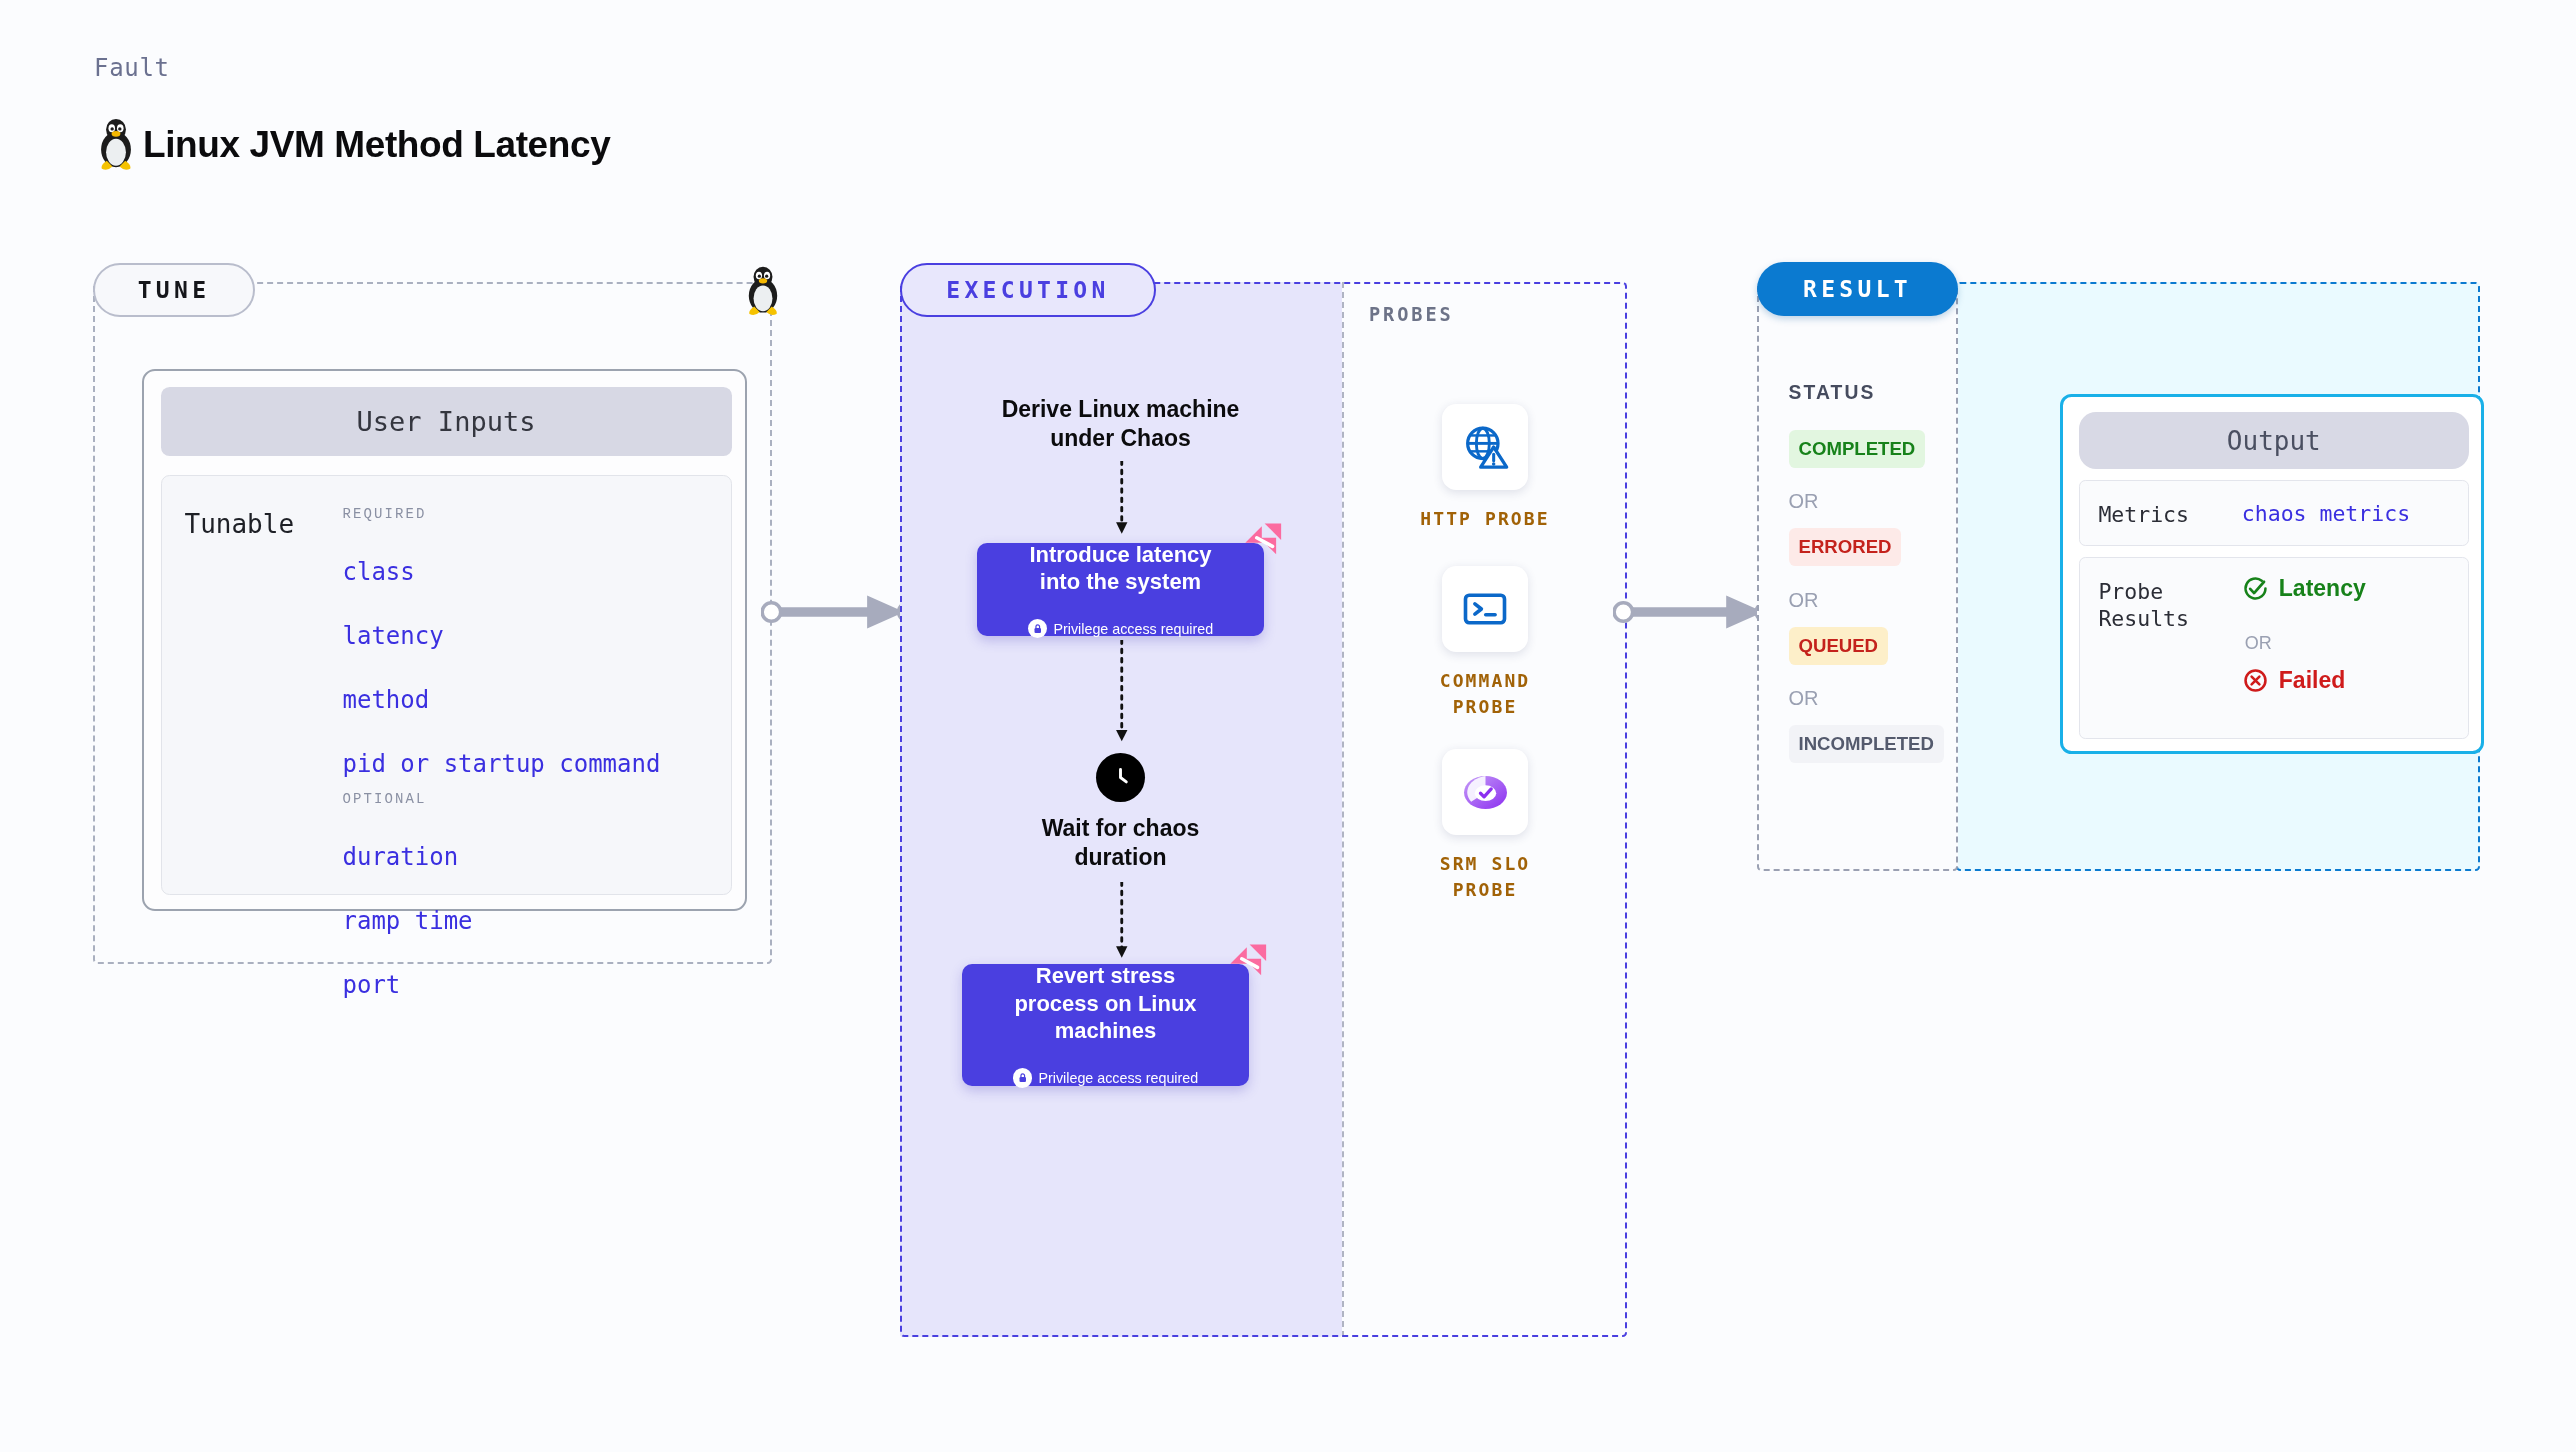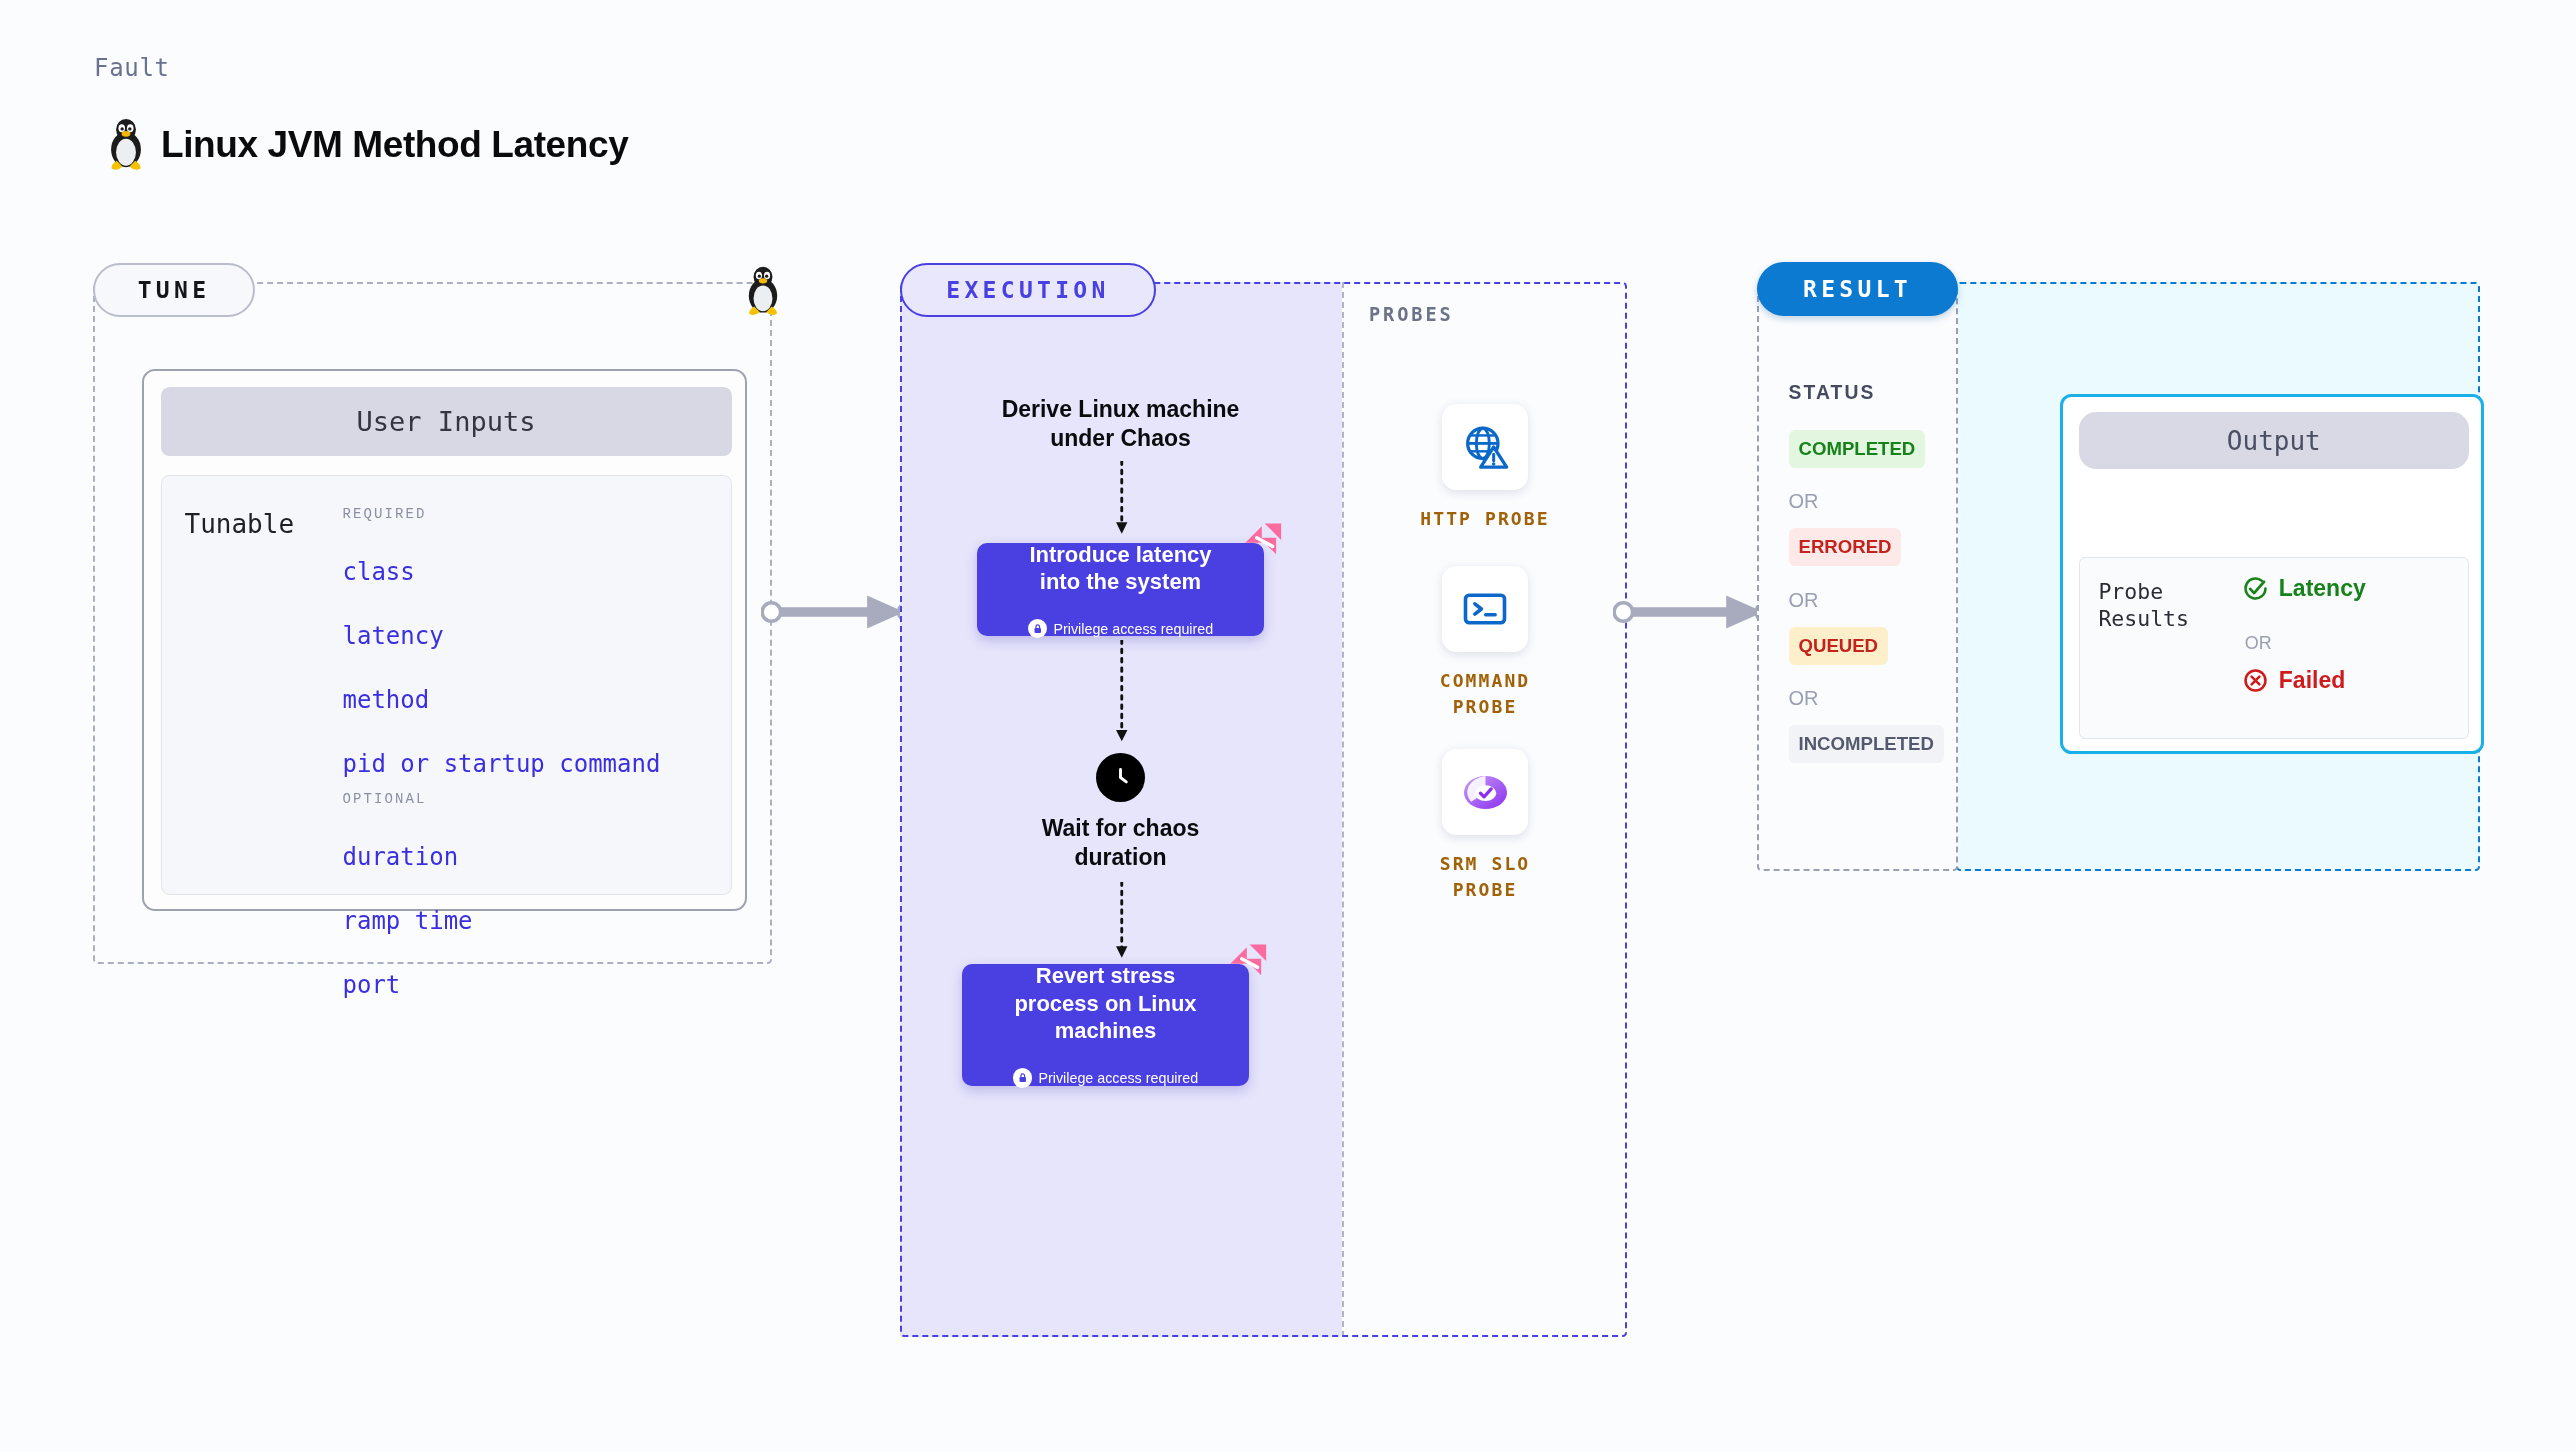--- a/index.html
+++ b/index.html
@@ -10,21 +10,21 @@
     overflow: hidden;
   }
   #stage { position: relative; width: 2576px; height: 1452px; }
 
   
   .fault-label {
     position: absolute; left: 94px; top: 54px;
     font-family: "DejaVu Sans Mono", monospace;
     font-size: 24px; color: #6b7190; letter-spacing: 0.7px;
   }
-  .title-row { position: absolute; left: 104px; top: 118px; display: flex; align-items: center; gap: 13px; text-align: right; }
+  .title-row { position: absolute; left: 94px; top: 118px; display: flex; align-items: center; gap: 5px; text-align: right; }
   .title-text { font-size: 37px; font-weight: 700; color: #0b0b0d; letter-spacing: -0.4px; }
 
   
   .tux { display: block; }
 
   
   .panel { position: absolute; }
   .panel-box { position: absolute; inset: 0; border-radius: 4.3px; }
 
   .pill {
@@ -393,20 +393,24 @@
     <div class="status-or" style="top:208px;">OR</div>
     <div class="status-badge" style="top:246px; background:#fdeae8; color:#c4221c;">ERRORED</div>
     <div class="status-or" style="top:307px;">OR</div>
     <div class="status-badge" style="top:345px; background:#fdefc9; color:#c4221c;">QUEUED</div>
     <div class="status-or" style="top:405px;">OR</div>
     <div class="status-badge" style="top:443px; background:#f2f3f7; color:#545a6d;">INCOMPLETED</div>
 
     <div class="output-card">
       <div class="output-head">Output</div>
 
+      <div class="output-row" style="top:83px; width:390px; height:66px;">
+        <div class="row-label" style="top:20px;">Metrics</div>
+        <div class="metrics-value" style="top:20px;">chaos metrics</div>
+      </div>
 
       <div class="output-row" style="top:160px; width:390px; height:182px;">
         <div class="row-label" style="top:20px;">Probe<br>Results</div>
 
         <div class="probe-result" style="top:17px; color:#17821a;">
           <svg width="27" height="27" viewBox="0 0 38 38">
             <path d="M33 19 a14 14 0 1 1 -5.2 -10.9" fill="none" stroke="#17821a" stroke-width="3.6" stroke-linecap="round"></path>
             <path d="M11.5 19.5 L17 25.5 L31 9.5" fill="none" stroke="#17821a" stroke-width="3.8" stroke-linecap="round" stroke-linejoin="round"></path>
           </svg>
           <span>Latency</span>

